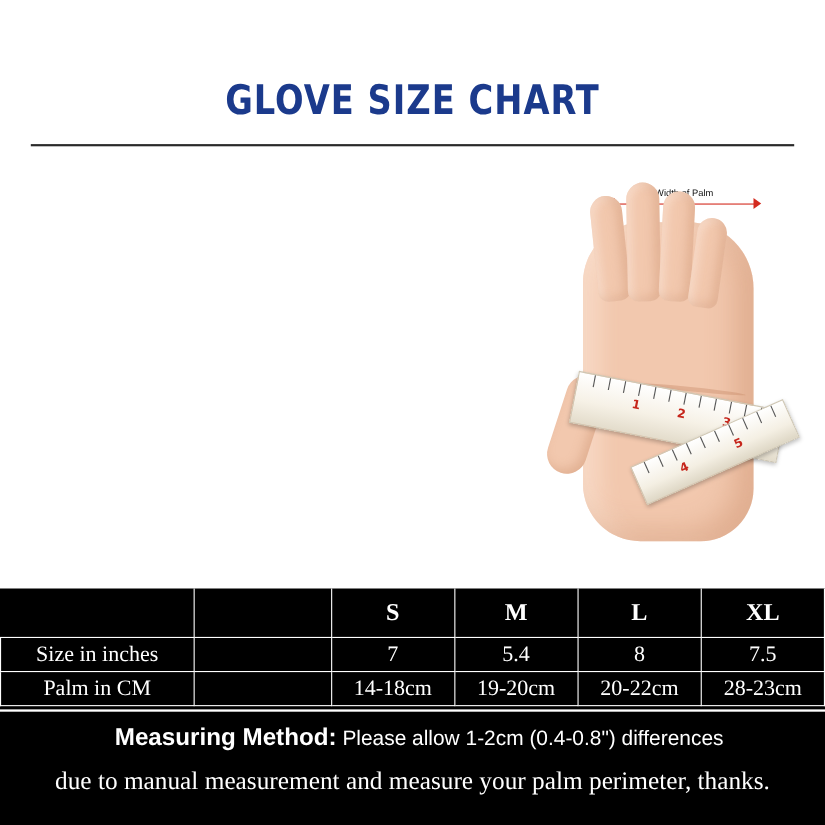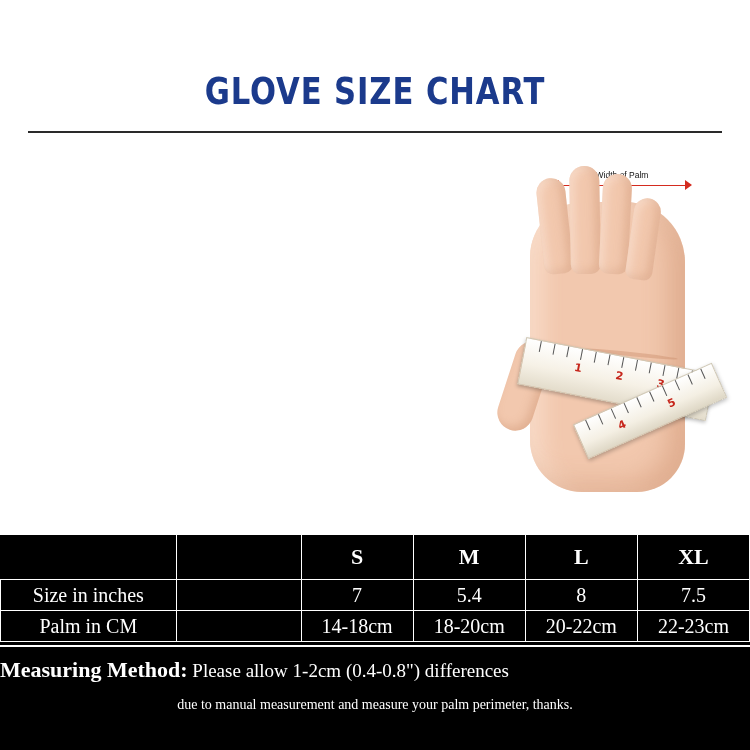--- a/index.html
+++ b/index.html
@@ -243,32 +243,34 @@
     left: 0;
     width: 750px;
     height: 105px;
     background: #000000;
     color: #ffffff;
     border-top: 2px solid #ffffff;
     box-sizing: border-box;
     padding-top: 10px;
   }
   .footer-line1 {
-    font-family: Liberation Serif, serif;
+    text-align: center;
+    font-family: Liberation Sans, sans-serif;
     font-size: 19px;
     white-space: nowrap;
+    margin-left: 12px;
   }
   .footer-line1 .mm {
     font-weight: bold;
     font-size: 22px;
   }
   .footer-line2 {
     text-align: center;
     font-family: "Liberation Serif", serif;
-    font-size: 14px;
+    font-size: 23px;
     margin-top: 14px;
     white-space: nowrap;
   }
 </style>
 </head>
 <body>
 
 <div class="page">
 
   <div class="title">GLOVE SIZE CHART</div>
@@ -352,23 +354,23 @@
         <td class="gap-cell"></td>
         <td>7</td>
         <td>5.4</td>
         <td>8</td>
         <td>7.5</td>
       </tr>
       <tr>
         <td class="rowlabel">Palm in CM</td>
         <td class="gap-cell"></td>
         <td>14-18cm</td>
-        <td>18-20cm</td>
+        <td>19-20cm</td>
         <td>20-22cm</td>
-        <td>22-23cm</td>
+        <td>28-23cm</td>
       </tr>
     </tbody>
       </table>
   </div>
 
   <div class="footer">
     <div class="footer-line1">
       <span class="mm">Measuring Method:</span>
       <span>Please allow 1-2cm (0.4-0.8") differences</span>
     </div>

